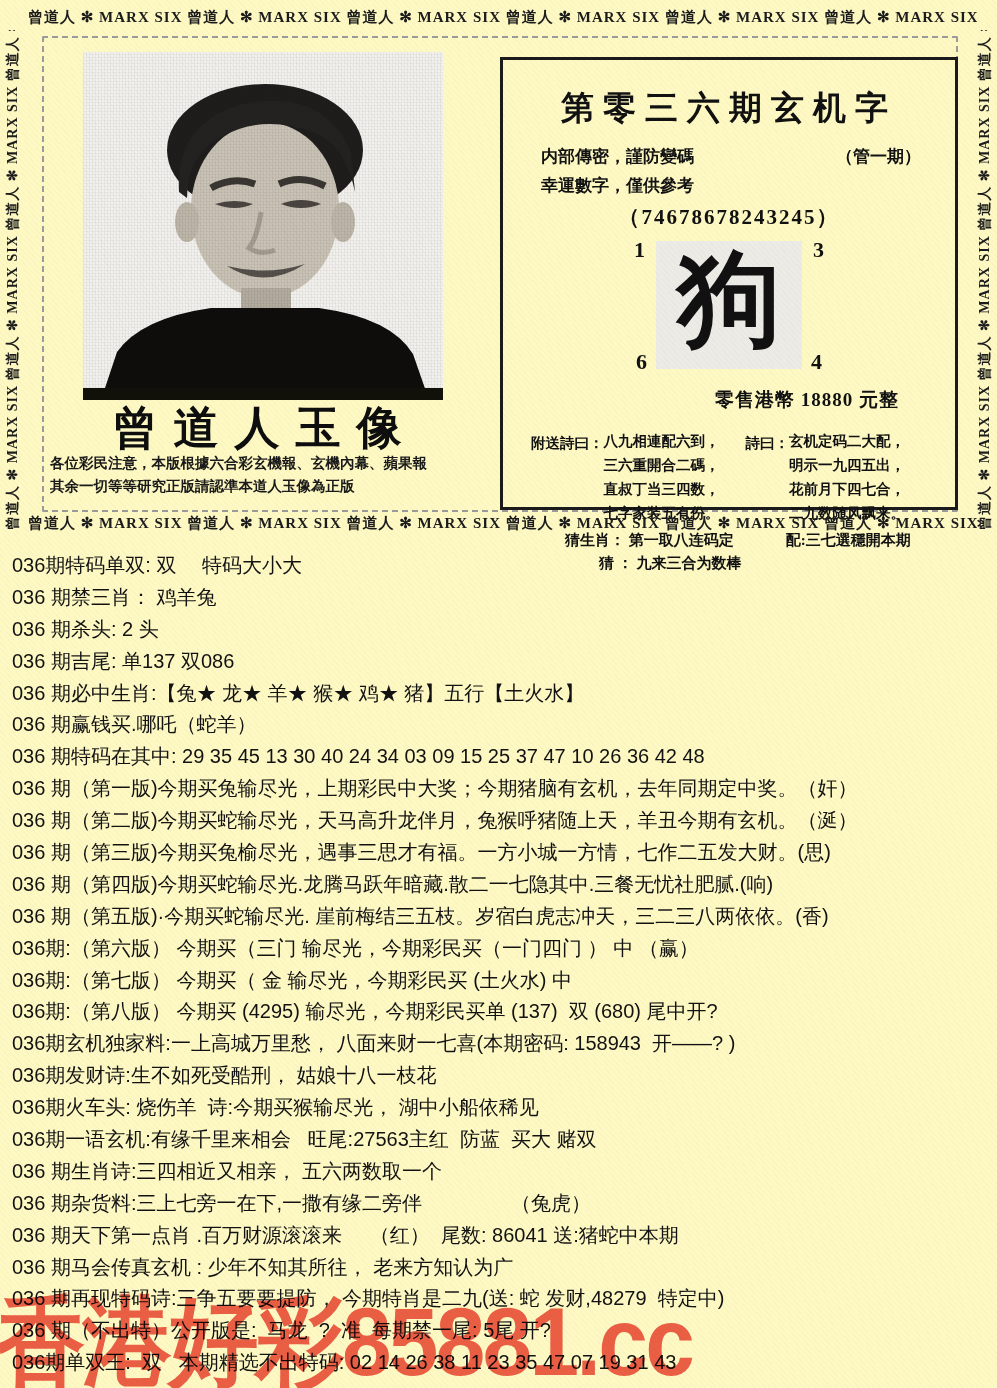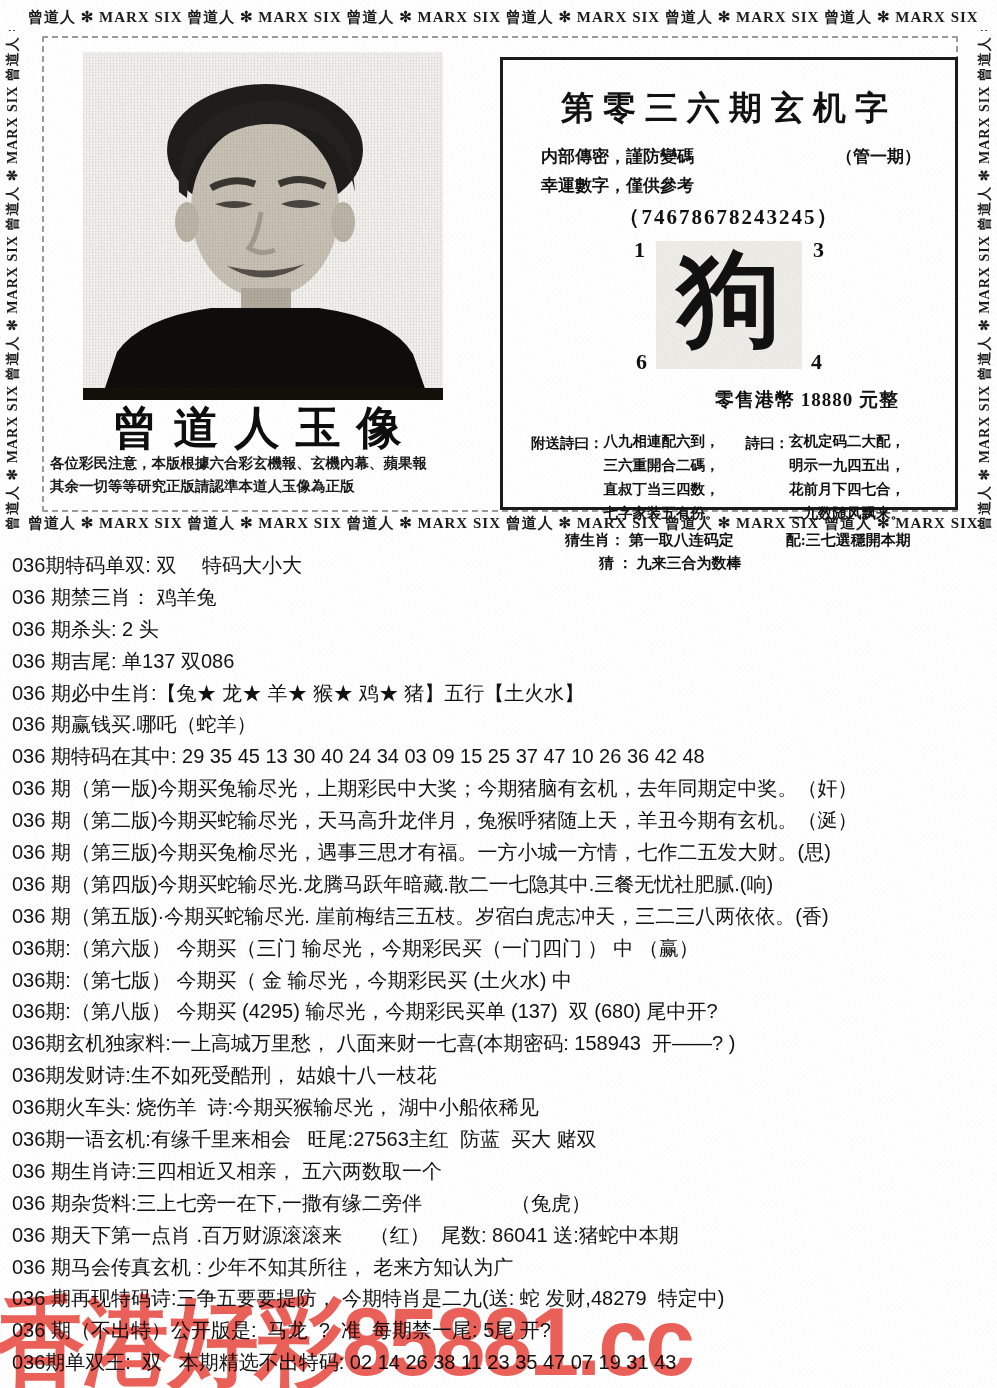--- a/index.html
+++ b/index.html
@@ -1,16 +1,16 @@
 <!DOCTYPE html>
 <html><head>
 <meta charset="utf-8">
 <style>
   html,body{margin:0;padding:0;background:#e9e9e9;}
-  .page{position:relative;width:997px;height:1388px;background:#ffffff;overflow:hidden;
+  .page{position:relative;width:997px;height:1388px;background:#fef9c3;overflow:hidden;
         font-family:"Liberation Sans",sans-serif;color:#141414;}
   
   .page::after{content:"";position:absolute;inset:0;pointer-events:none;
         background:repeating-linear-gradient(47deg,rgba(0,0,0,0.018) 0 1px,transparent 1px 4px);}
   
   .hborder{position:absolute;left:28px;right:20px;white-space:nowrap;overflow:hidden;
         font-family:"Liberation Serif",serif;font-weight:bold;font-size:15px;color:#1c1c1c;letter-spacing:1px;}
   .hborder.top{top:8px;}
   .hborder.bottomstrip{top:514px;}
   .vborder{position:absolute;white-space:nowrap;overflow:hidden;width:500px;

